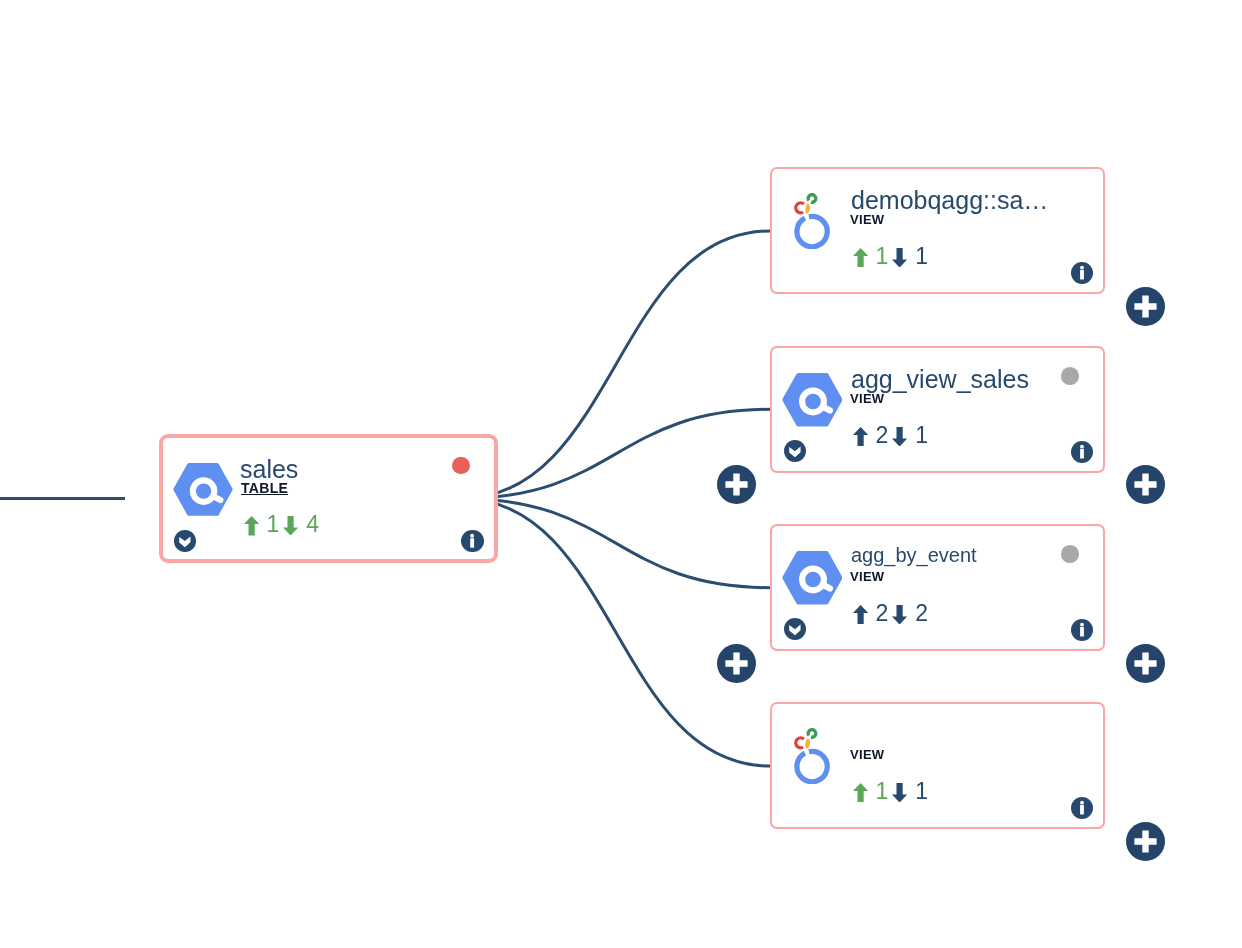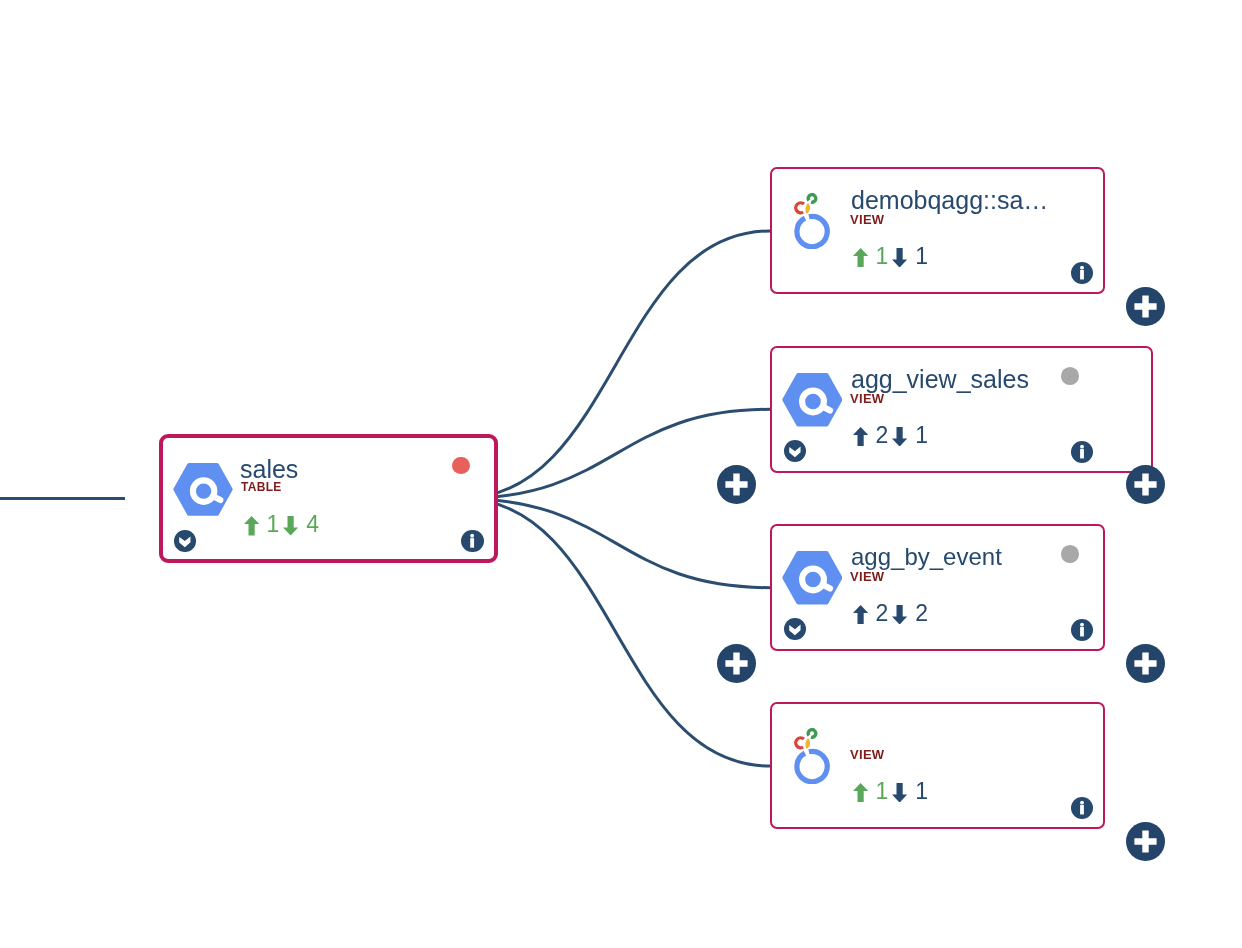--- a/index.html
+++ b/index.html
@@ -2,30 +2,30 @@
 <html><head>
 <meta charset="utf-8">
 <title>Lineage Graph</title>
 <style>
   html,body{margin:0;padding:0;}
   body{width:1242px;height:948px;background:#ffffff;overflow:hidden;
        font-family:"Liberation Sans",sans-serif;position:relative;}
   #stage{position:absolute;left:0;top:0;width:1242px;height:948px;}
   svg.edges{position:absolute;left:0;top:0;width:1242px;height:948px;}
 
-  .node{position:absolute;background:#fff;border:2px solid #be185d;border-radius:7px;
+  .node{position:absolute;background:#fff;border:2px solid #fca5a5;border-radius:7px;
         box-sizing:border-box;}
   .node.primary{border-width:4px;border-radius:9px;}
   .node > *{margin-left:-2px;margin-top:-2px;}
   .node.primary > *{margin-left:-4px;margin-top:-4px;}
 
   .node-icon{position:absolute;display:block;}
   .node-title{position:absolute;color:#27496d;white-space:nowrap;
               font-size:26px;font-weight:400;line-height:1;}
-  .node-sub{position:absolute;color:#7f1d1d;font-size:13px;font-weight:700;
+  .node-sub{position:absolute;color:#0f172a;font-size:13px;font-weight:700;
             letter-spacing:0.3px;line-height:1;}
   .counts{position:absolute;white-space:nowrap;line-height:1;}
   .counts svg{display:block;}
   .cslot{position:absolute;display:block;}
   .cnum{position:absolute;font-size:23px;line-height:23px;}
   .status-dot{position:absolute;border-radius:50%;}
   .mini-btn{position:absolute;border-radius:50%;background:#27496d;display:block;}
   .plus-btn{position:absolute;border-radius:50%;background:#24446a;display:block;}
 </style>
 </head>
@@ -45,21 +45,21 @@
 
 <div class="node primary" style="left: 123px; top: 433.8px; width: 339px; height: 129.4px; margin-left: 36px;">
       <span class="node-icon" style="left:14px;top:29px;"><svg viewBox="0 0 60 54" width="60" height="54" xmlns="http://www.w3.org/2000/svg">
           <path d="M14.3 0.9 Q15.0 0 16.1 0 H43.9 Q45.0 0 45.7 0.9 L59.3 25.2 Q60 26.4 59.3 27.6 L45.7 51.9 Q45.0 52.8 43.9 52.8 H16.1 Q15.0 52.8 14.3 51.9 L0.7 27.6 Q0 26.4 0.7 25.2 Z" fill="#5f8ff0"></path>
           <g fill="none" stroke="#ffffff">
             <circle cx="30.6" cy="28.1" r="10.75" stroke-width="6.05"></circle>
             <path d="M39.9 33.1 L47.4 37.0" stroke-linecap="round" stroke-width="6.05"></path>
           </g>
         </svg></span>
       <span class="node-title" style="left:81px;top:23px;font-size:25px;">sales</span>
-      <span class="node-sub" style="left:82px;top:47px;font-size:12px;">TABLE</span>
+      <span class="node-sub" style="left:82px;top:47px;font-size:14px;text-decoration:underline;">TABLE</span>
       <span class="counts" style="left:84.5px;top:82.2px;width:90px;height:22px;">
         <span class="cslot" style="left:0px;top:0px;">
           <svg width="15.2" height="19.6" viewBox="0 0 15.2 19.6" xmlns="http://www.w3.org/2000/svg">
             <path d="M7.6 0 L15.2 8.05 H10.7 V19.6 H4.5 V8.05 H0 Z" fill="#5aa75a"></path>
           </svg>
         </span>
         <span class="cnum" style="left:23px;top:-2.6px;color:#5aa75a;">1</span>
         <span class="cslot" style="left:39.9px;top:0px;">
           <svg width="15.2" height="19.6" viewBox="0 0 15.2 19.6" xmlns="http://www.w3.org/2000/svg">
             <path d="M7.6 19.6 L15.2 11.55 H10.7 V0 H4.5 V11.55 H0 Z" fill="#5aa75a"></path>
@@ -97,21 +97,21 @@
             <path d="M7.6 19.6 L15.2 11.55 H10.7 V0 H4.5 V11.55 H0 Z" fill="#27496d"></path>
           </svg>
         </span>
         <span class="cnum" style="left:62.8px;top:-2.6px;color:#27496d;">1</span>
       </span>
       <span class="mini-btn" style="left:301px;top:94.8px;width:22px;height:22px;"><svg width="22" height="22" viewBox="0 0 22 22" xmlns="http://www.w3.org/2000/svg">
           <circle cx="11" cy="5.7" r="1.9" fill="#fff"></circle>
           <rect x="9.1" y="8.05" width="3.8" height="9.4" fill="#fff"></rect>
         </svg></span>
     </div>
-    <div class="node" style="left: 770px; top: 346px; width: 383px; height: 127px;">
+    <div class="node" style="left: 770px; top: 346px; width: 335px; height: 127px;">
       <span class="node-icon" style="left:11.7px;top:26.7px;"><svg viewBox="0 0 60 54" width="60.79999999999999" height="54.71999999999999" xmlns="http://www.w3.org/2000/svg">
           <path d="M14.3 0.9 Q15.0 0 16.1 0 H43.9 Q45.0 0 45.7 0.9 L59.3 25.2 Q60 26.4 59.3 27.6 L45.7 51.9 Q45.0 52.8 43.9 52.8 H16.1 Q15.0 52.8 14.3 51.9 L0.7 27.6 Q0 26.4 0.7 25.2 Z" fill="#5f8ff0"></path>
           <g fill="none" stroke="#ffffff">
             <circle cx="30.6" cy="28.1" r="10.75" stroke-width="6.05"></circle>
             <path d="M39.9 33.1 L47.4 37.0" stroke-linecap="round" stroke-width="6.05"></path>
           </g>
         </svg></span>
       <span class="node-title" style="left:81px;top:21px;font-size:25px;">agg_view_sales</span>
       <span class="node-sub" style="left:80px;top:46px;font-size:13px;">VIEW</span>
       <span class="counts" style="left:82.5px;top:80.9px;width:90px;height:22px;">
@@ -138,21 +138,21 @@
         </svg></span>
     </div>
     <div class="node" style="left: 770px; top: 524px; width: 335px; height: 127px;">
       <span class="node-icon" style="left:11.7px;top:26.7px;"><svg viewBox="0 0 60 54" width="60.79999999999999" height="54.71999999999999" xmlns="http://www.w3.org/2000/svg">
           <path d="M14.3 0.9 Q15.0 0 16.1 0 H43.9 Q45.0 0 45.7 0.9 L59.3 25.2 Q60 26.4 59.3 27.6 L45.7 51.9 Q45.0 52.8 43.9 52.8 H16.1 Q15.0 52.8 14.3 51.9 L0.7 27.6 Q0 26.4 0.7 25.2 Z" fill="#5f8ff0"></path>
           <g fill="none" stroke="#ffffff">
             <circle cx="30.6" cy="28.1" r="10.75" stroke-width="6.05"></circle>
             <path d="M39.9 33.1 L47.4 37.0" stroke-linecap="round" stroke-width="6.05"></path>
           </g>
         </svg></span>
-      <span class="node-title" style="left:81px;top:21px;font-size:24px;">agg_by_event</span>
+      <span class="node-title" style="left:81px;top:21px;font-size:20px;">agg_by_event</span>
       <span class="node-sub" style="left:80px;top:46px;font-size:13px;">VIEW</span>
       <span class="counts" style="left:82.5px;top:80.9px;width:90px;height:22px;">
         <span class="cslot" style="left:0px;top:0px;">
           <svg width="15.2" height="19.6" viewBox="0 0 15.2 19.6" xmlns="http://www.w3.org/2000/svg">
             <path d="M7.6 0 L15.2 8.05 H10.7 V19.6 H4.5 V8.05 H0 Z" fill="#27496d"></path>
           </svg>
         </span>
         <span class="cnum" style="left:23px;top:-2.6px;color:#27496d;">2</span>
         <span class="cslot" style="left:39.9px;top:0px;">
           <svg width="15.2" height="19.6" viewBox="0 0 15.2 19.6" xmlns="http://www.w3.org/2000/svg">

